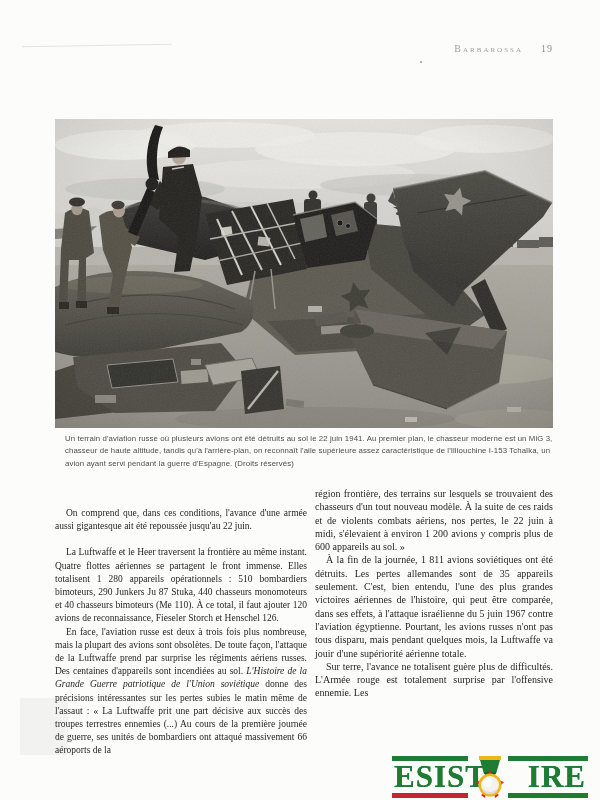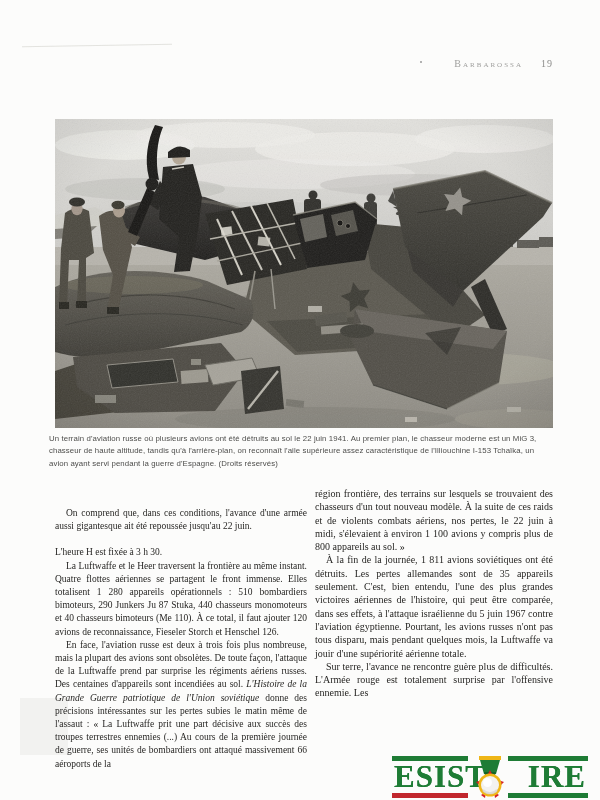--- a/index.html
+++ b/index.html
@@ -10,30 +10,30 @@
   }
   .page{position:absolute;inset:0;}
   
   .page-edge{position:absolute;left:22px;top:45px;width:150px;height:1px;
     background:#e0e0dc;transform:rotate(-1deg);opacity:.9;}
   .scan-shade{position:absolute;left:20px;top:698px;width:48px;height:57px;
     background:#f2f2f0;}
   .stray-dot{position:absolute;left:420px;top:61px;width:2px;height:2px;
     background:#9a9a9a;border-radius:50%;}
   
-  .running-head{position:absolute;left:55px;top:53px;width:498px;
+  .running-head{position:absolute;left:55px;top:38px;width:498px;
     text-align:right;color:#9a9a98;}
   .running-head .section{font-variant:small-caps;font-size:10px;
     letter-spacing:2px;margin-right:18px;color:#9f9f9d;}
   .running-head .pagenum{font-size:10px;color:#8d8d8b;letter-spacing:1px;}
   
   .photo{position:absolute;left:55px;top:119px;width:498px;height:309px;}
   .photo svg{display:block;width:100%;height:100%;}
   
-  .caption{position:absolute;left:49px;top:433px;width:498px;
+  .caption{position:absolute;left:65px;top:433px;width:498px;
     font-family:"Liberation Sans",sans-serif;font-size:7.8px;
     line-height:12.4px;color:#4d4d4b;letter-spacing:.1px;}
   
   .col{position:absolute;top:487px;color:#272624;text-align:justify;}
   .col p{margin:0;}
   .col .indent{text-indent:11px;}
   .col-left{left:55px;width:252px;font-size:9.5px;line-height:13.2px;}
   .col-right{left:315px;width:238px;font-size:10px;line-height:13.3px;}
   .col-left .p1{margin-bottom:13px;margin-top:20px;}
   .ital{font-style:italic;margin-top:48px;}
@@ -258,29 +258,28 @@
 
       <rect x="0" y="0" width="498" height="309" filter="url(#grain)" opacity="0.13"></rect>
       <rect x="0" y="0" width="498" height="309" fill="url(#vign)"></rect>
     </svg>
   </div>
 
   <div class="caption">Un terrain d'aviation russe où plusieurs avions ont été détruits au sol le 22 juin 1941. Au premier plan, le chasseur moderne est un MiG 3, chasseur de haute altitude, tandis qu'à l'arrière-plan, on reconnaît l'aile supérieure assez caractéristique de l'Illiouchine I-153 Tchaïka, un avion ayant servi pendant la guerre d'Espagne. (Droits réservés)</div>
 
   <div class="col col-left">
     <p class="indent p1">On comprend que, dans ces conditions, l'avance d'une armée aussi gigantesque ait été repoussée jusqu'au 22 juin.</p>
-    <p>L'heure H est fixée à 3 h 30.</p>
     <p class="indent">La Luftwaffe et le Heer traversent la frontière au même instant. Quatre flottes aériennes se partagent le front immense. Elles totalisent 1 280 appareils opérationnels : 510 bombardiers bimoteurs, 290 Junkers Ju 87 Stuka, 440 chasseurs monomoteurs et 40 chasseurs bimoteurs (Me 110). À ce total, il faut ajouter 120 avions de reconnaissance, Fieseler Storch et Henschel 126.</p>
     <p class="indent"><span>En face, l'aviation russe est deux à trois fois plus nombreuse, mais la plupart des avions sont obsolètes. De toute façon, l'attaque de la Luftwaffe prend par surprise les régiments aériens russes. Des centaines d'appareils sont incendiées au sol. </span><span class="ital">L'Histoire de la Grande Guerre patriotique de l'Union soviétique</span><span> donne des précisions intéressantes sur les pertes subies le matin même de l'assaut : « La Luftwaffe prit une part décisive aux succès des troupes terrestres ennemies (...) Au cours de la première journée de guerre, ses unités de bombardiers ont attaqué massivement 66 aéroports de la</span></p>
   </div>
 
   <div class="col col-right">
-    <p>région frontière, des terrains sur lesquels se trouvaient des chasseurs d'un tout nouveau modèle. À la suite de ces raids et de violents combats aériens, nos pertes, le 22 juin à midi, s'élevaient à environ 1 100 avions y compris plus de 800 appareils au sol. »</p>
+    <p>région frontière, des terrains sur lesquels se trouvaient des chasseurs d'un tout nouveau modèle. À la suite de ces raids et de violents combats aériens, nos pertes, le 22 juin à midi, s'élevaient à environ 1 200 avions y compris plus de 600 appareils au sol. »</p>
     <p class="indent">À la fin de la journée, 1 811 avions soviétiques ont été détruits. Les pertes allemandes sont de 35 appareils seulement. C'est, bien entendu, l'une des plus grandes victoires aériennes de l'histoire, qui peut être comparée, dans ses effets, à l'attaque israélienne du 5 juin 1967 contre l'aviation égyptienne. Pourtant, les avions russes n'ont pas tous disparu, mais pendant quelques mois, la Luftwaffe va jouir d'une supériorité aérienne totale.</p>
-    <p class="indent">Sur terre, l'avance ne rencontre guère plus de difficultés. L'Armée rouge est totalement surprise par l'offensive ennemie. Les</p>
+    <p class="indent">Sur terre, l'avance ne totalisent guère plus de difficultés. L'Armée rouge est totalement surprise par l'offensive ennemie. Les</p>
   </div>
 
   <div class="logo">
     <div class="bar tl"></div>
     <div class="bar tr"></div>
     <div class="bar bl"></div>
     <div class="bar br"></div>
     <span class="word prefix">ESIST</span>
     <svg class="medal" viewBox="0 0 38 42">
       <rect x="8" y="0" width="22" height="4" fill="#efb617"></rect>

